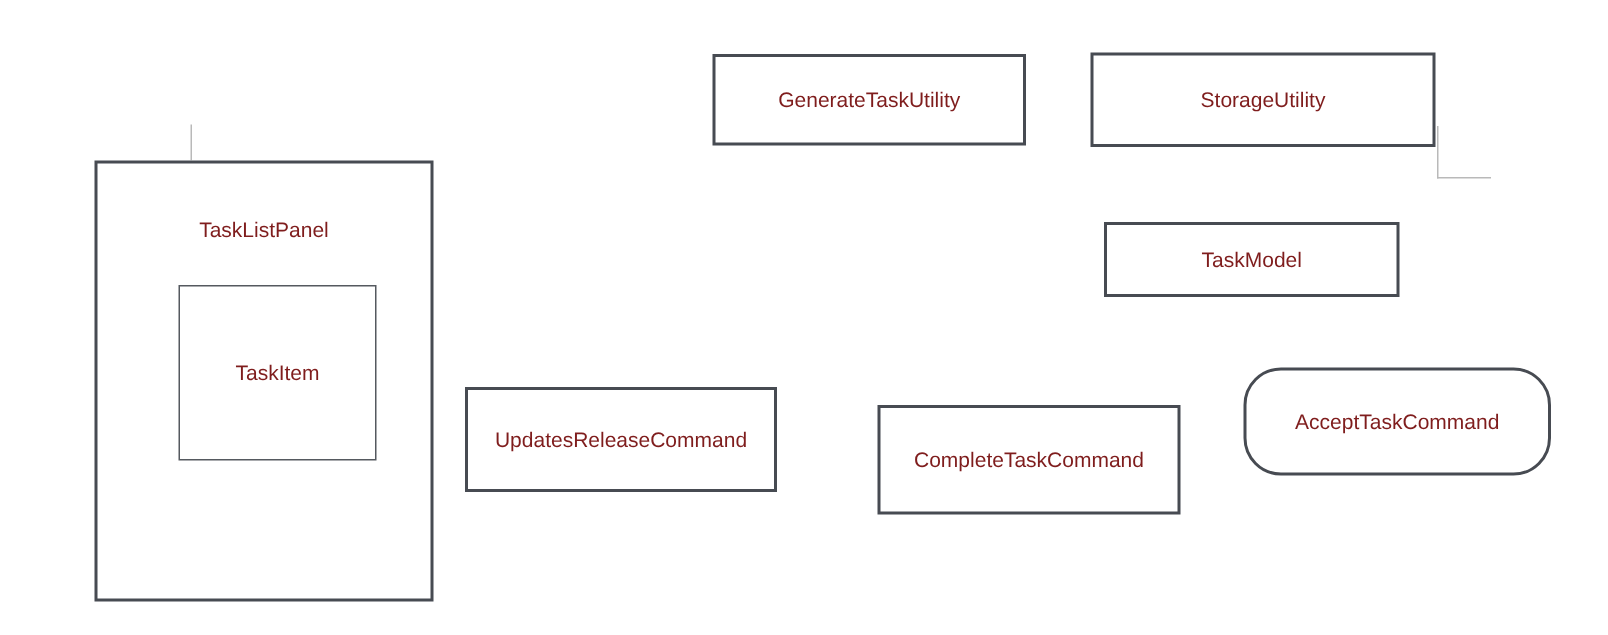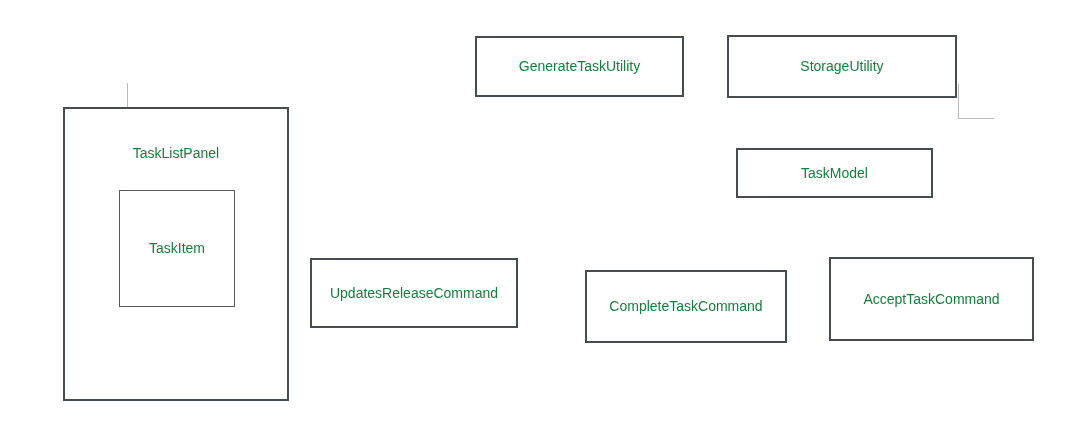--- a/index.html
+++ b/index.html
@@ -16,52 +16,52 @@
     font-family: "Liberation Sans", sans-serif;
   }
   .node {
     position: absolute;
     box-sizing: border-box;
     background: #ffffff;
     border: 2px solid #474b52;
     display: flex;
     align-items: center;
     justify-content: center;
-    color: #15803d;
+    color: #7f1d1d;
     font-size: 14px;
     line-height: 1.2;
     white-space: nowrap;
   }
   .node .label { pointer-events: none; }
 
   
   .n-generate { left: 475px; top: 36px;  width: 209px; height: 61px; }
   .n-storage  { left: 727px; top: 35px;  width: 230px; height: 63px; }
   
   .n-release  { left: 475px; top: 149px; width: 209px; height: 61px; }
   .n-taskmodel{ left: 736px; top: 148px; width: 197px; height: 50px; }
   
   .n-updates  { left: 310px; top: 258px; width: 208px; height: 70px; justify-content: center; }
   .n-complete { left: 585px; top: 270px; width: 202px; height: 73px; }
-  .n-accept   { left: 829px; top: 257px; width: 205px; height: 84px; }
+  .n-accept   { left: 829px; top: 245px; width: 205px; height: 72px; border-radius: 25px; }
 
   
   .n-panel {
     left: 63px; top: 107px; width: 226px; height: 294px;
     display: block;
     text-decoration: underline;
   }
   .n-panel > .label {
     position: absolute;
     top: 36px; left: 0; width: 100%;
     text-align: center;
   }
   .n-taskitem {
     left: 54px; top: 81px;  
-    width: 116px; height: 117px;
+    width: 132px; height: 117px;
     border: 1.5px solid #55595f;
   }
 
   
   .faint {
     position: absolute;
     background: #b9b9b9;
   }
   .guide-vline-panel   { left: 127px; top: 83px;  width: 1px;  height: 24px; }
   .guide-corner-v      { left: 958px; top: 84px;  width: 1px;  height: 35px; }

